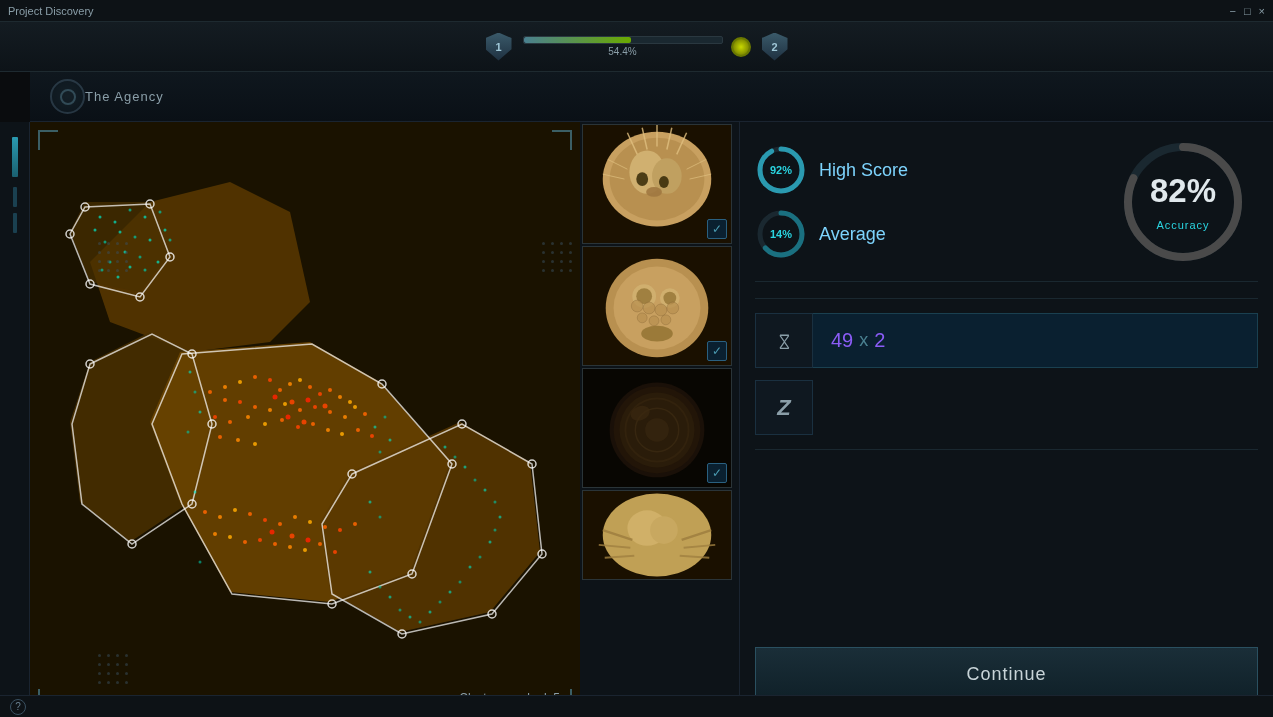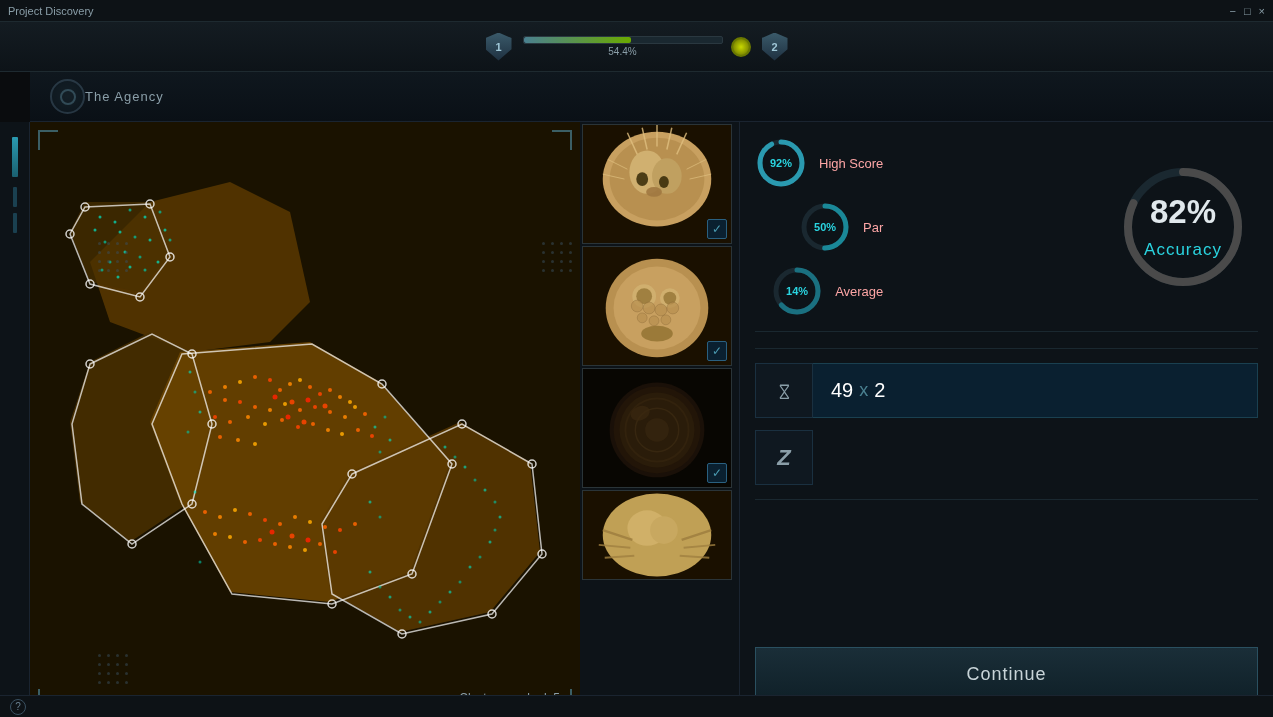--- a/index.html
+++ b/index.html
@@ -341,21 +341,20 @@
     .gauges-row {
       display: flex;
       gap: 15px;
       align-items: center;
     }
 
     .gauges-col {
       display: flex;
       flex-direction: column;
       gap: 12px;
-      align-items: flex-end;
     }
 
     .gauge-row {
       display: flex;
       align-items: center;
       gap: 12px;
     }
 
     .gauge-container {
       position: relative;
@@ -382,22 +381,22 @@
       position: absolute;
       top: 50%;
       left: 50%;
       transform: translate(-50%, -50%);
       font-size: 11px;
       font-weight: bold;
       color: #2ad4e0;
     }
 
     .gauge-name {
-      font-size: 13px;
-      color: #fca5a5;
+      font-size: 18px;
+      color: #7dd3fc;
     }
 
     
     .accuracy-circle {
       width: 130px;
       height: 130px;
       position: relative;
       margin-left: auto;
       margin-right: 10px;
     }
@@ -419,21 +418,21 @@
     }
 
     .accuracy-percent {
       font-size: 33px;
       font-weight: bold;
       color: #e0e8ec;
       line-height: 1;
     }
 
     .accuracy-label {
-      font-size: 17px;
+      font-size: 11px;
       color: #2ad4e0;
       letter-spacing: 1px;
       margin-top: 12px;
     }
 
     
     .considered-box {
       background: #0f1e28;
       border: 1px solid #2a4050;
       padding: 14px 20px;
@@ -483,21 +482,21 @@
       border: 1px solid #1a4050;
       border-left: none;
       display: flex;
       align-items: center;
       padding: 0 18px;
       gap: 6px;
     }
 
     .reward-number {
       font-size: 20px;
-      color: #ffffff;
+      color: #8b5cf6;
       font-weight: 500;
     }
 
     .reward-multiplier {
       font-size: 14px;
       color: #4a8090;
     }
 
     
     .continue-button {
@@ -1077,30 +1076,20 @@
             <div class="gauge-container">
               <svg class="gauge-svg" viewBox="0 0 52 52">
                 <circle class="gauge-track" cx="26" cy="26" r="21"></circle>
                 <circle class="gauge-track gauge-fill-high" cx="26" cy="26" r="21" fill="none" stroke="#2ad4e0" stroke-width="5" stroke-dasharray="131.9" stroke-dashoffset="10.5" stroke-linecap="round"></circle>
               </svg>
               <div class="gauge-label">92%</div>
             </div>
             <span class="gauge-name">High Score</span>
           </div>
 
-          <div class="gauge-row">
-            <div class="gauge-container">
-              <svg class="gauge-svg" viewBox="0 0 52 52">
-                <circle class="gauge-track" cx="26" cy="26" r="21"></circle>
-                <circle cx="26" cy="26" r="21" fill="none" stroke="#1a8898" stroke-width="5" stroke-dasharray="131.9" stroke-dashoffset="66" stroke-linecap="round"></circle>
-              </svg>
-              <div class="gauge-label">50%</div>
-            </div>
-            <span class="gauge-name">Par</span>
-          </div>
 
           <div class="gauge-row">
             <div class="gauge-container">
               <svg class="gauge-svg" viewBox="0 0 52 52">
                 <circle class="gauge-track" cx="26" cy="26" r="21"></circle>
                 <circle cx="26" cy="26" r="21" fill="none" stroke="#1a7080" stroke-width="5" stroke-dasharray="131.9" stroke-dashoffset="48.8" stroke-linecap="round"></circle>
               </svg>
               <div class="gauge-label">14%</div>
             </div>
             <span class="gauge-name">Average</span>

